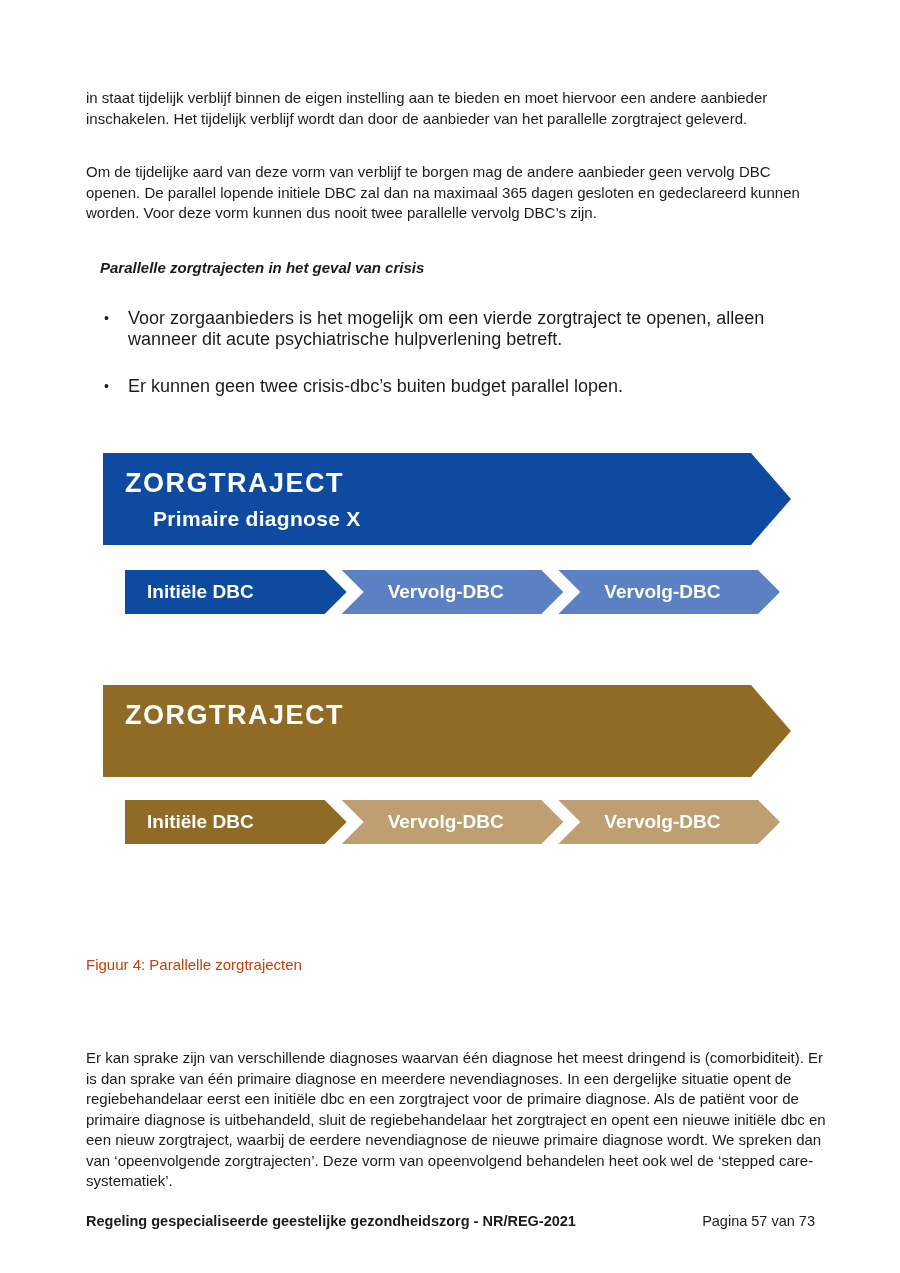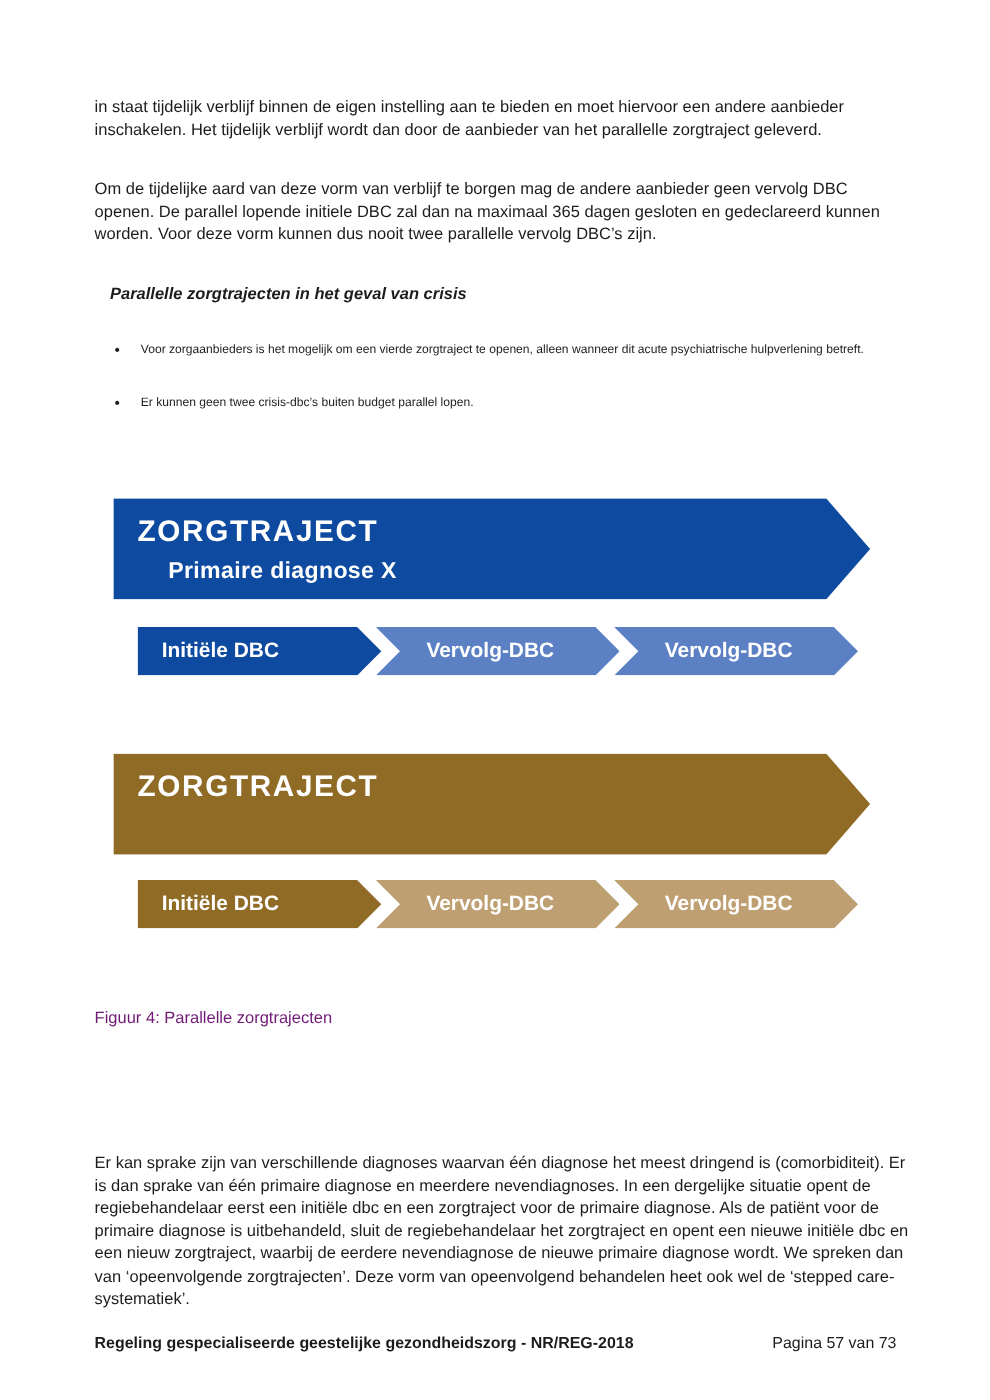--- a/index.html
+++ b/index.html
@@ -38,21 +38,21 @@
     position: absolute;
     top: 308px;
     left: 102px;
     width: 716px;
     list-style: none;
   }
   .bullet-item {
     position: relative;
     padding-left: 26px;
     margin-bottom: 27px;
-    font-size: 11px;
+    font-size: 18px;
     line-height: 20.5px;
     color: #1c1c1c;
   }
   .bullet-item::before {
     content: "\2022";
     position: absolute;
     left: 2px;
     top: 0;
     font-size: 14px;
   }
@@ -105,24 +105,24 @@
     padding-left: 22px;
   }
   .seg-next {
     width: 222px;
     margin-left: -5px;
     clip-path: polygon(0 0, calc(100% - 22px) 0, 100% 50%, calc(100% - 22px) 100%, 0 100%, 22px 50%);
     padding-left: 46px;
   }
   .caption {
     position: absolute;
-    top: 917px;
+    top: 956px;
     left: 86px;
     font-size: 15px;
-    color: #701a75;
+    color: #c2410c;
   }
   .para3 { top: 1048px; width: 748px; }
   .footer {
     position: absolute;
     top: 1213px;
     left: 86px;
     right: 85px;
     display: flex;
     justify-content: space-between;
     font-size: 14.5px;
@@ -164,17 +164,17 @@
     <div class="seg seg-next" style="background: rgb(189, 159, 114);">Vervolg-DBC</div>
     <div class="seg seg-next" style="background: rgb(189, 159, 114);">Vervolg-DBC</div>
   </div>
 
   <p class="caption">Figuur 4: Parallelle zorgtrajecten</p>
 
 
   <p class="body-text para3">Er kan sprake zijn van verschillende diagnoses waarvan één diagnose het meest dringend is (comorbiditeit). Er is dan sprake van één primaire diagnose en meerdere nevendiagnoses. In een dergelijke situatie opent de regiebehandelaar eerst een initiële dbc en een zorgtraject voor de primaire diagnose. Als de patiënt voor de primaire diagnose is uitbehandeld, sluit de regiebehandelaar het zorgtraject en opent een nieuwe initiële dbc en een nieuw zorgtraject, waarbij de eerdere nevendiagnose de nieuwe primaire diagnose wordt. We spreken dan van ‘opeenvolgende zorgtrajecten’. Deze vorm van opeenvolgend behandelen heet ook wel de ‘stepped care-systematiek’.</p>
 
   <div class="footer">
-    <span class="footer-left">Regeling gespecialiseerde geestelijke gezondheidszorg - NR/REG-2018</span>
+    <span class="footer-left">Regeling gespecialiseerde geestelijke gezondheidszorg - NR/REG-2021</span>
     <span class="footer-right">Pagina 57 van 73</span>
   </div>
 
 </div>
 
 </body></html>

